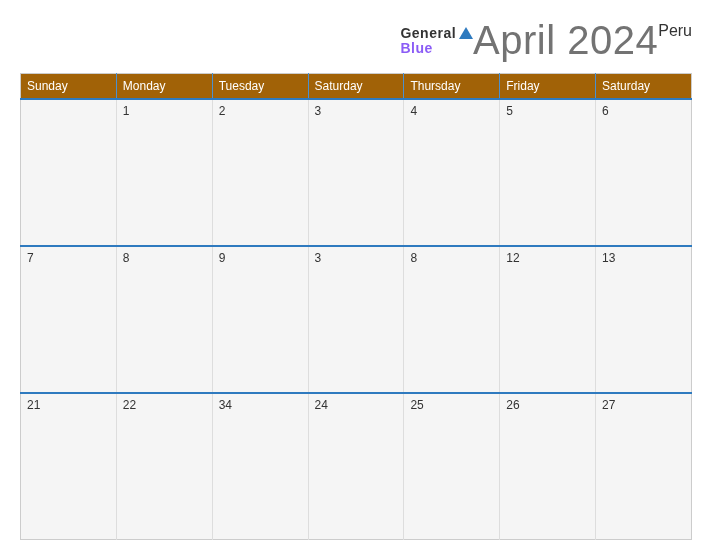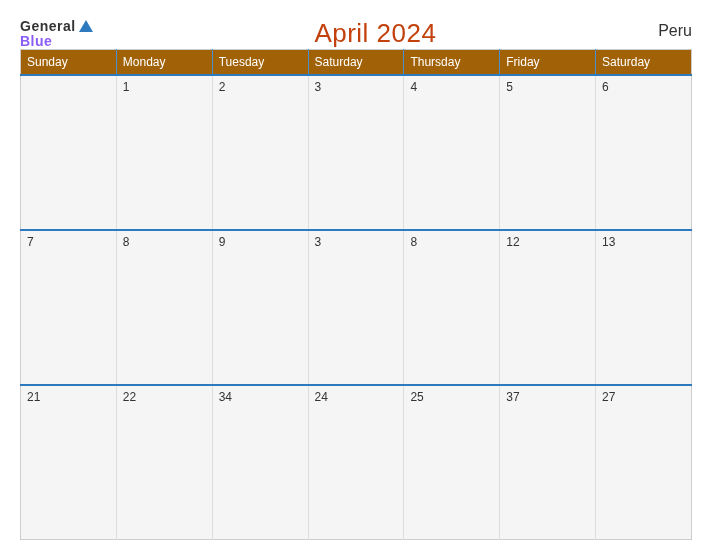--- a/index.html
+++ b/index.html
@@ -13,21 +13,22 @@
     .page {
       width: 712px;
       height: 550px;
       padding: 18px 20px 10px 20px;
       display: flex;
       flex-direction: column;
     }
     .header {
       display: flex;
       align-items: center;
-      justify-content: space-between;
+      justify-content: flex-end;
+      margin-bottom: 10px;
     }
     .logo {
       display: flex;
       flex-direction: column;
       line-height: 1;
     }
     .logo-general {
       font-size: 14px;
       font-weight: bold;
       color: #333;
@@ -45,23 +46,23 @@
       height: 0;
       border-left: 7px solid transparent;
       border-right: 7px solid transparent;
       border-bottom: 12px solid #2e7abf;
       margin-left: 3px;
       vertical-align: middle;
       position: relative;
       top: -2px;
     }
     .title {
-      font-size: 26px;
+      font-size: 40px;
       font-weight: normal;
-      color: #c2410c;
+      color: #737373;
       letter-spacing: 0.5px;
     }
     .country {
       font-size: 16px;
       color: #333;
       font-weight: normal;
       align-self: flex-start;
       padding-top: 4px;
     }
     .calendar {
@@ -150,18 +151,18 @@
           <td><span class="day-num">8</span></td>
           <td><span class="day-num">12</span></td>
           <td><span class="day-num">13</span></td>
         </tr>
         <tr>
           <td><span class="day-num">21</span></td>
           <td><span class="day-num">22</span></td>
           <td><span class="day-num">34</span></td>
           <td><span class="day-num">24</span></td>
           <td><span class="day-num">25</span></td>
-          <td><span class="day-num">37</span></td>
+          <td><span class="day-num">26</span></td>
           <td><span class="day-num">27</span></td>
         </tr>
       </tbody>
   </table>
 </div>
 
 </body></html>

